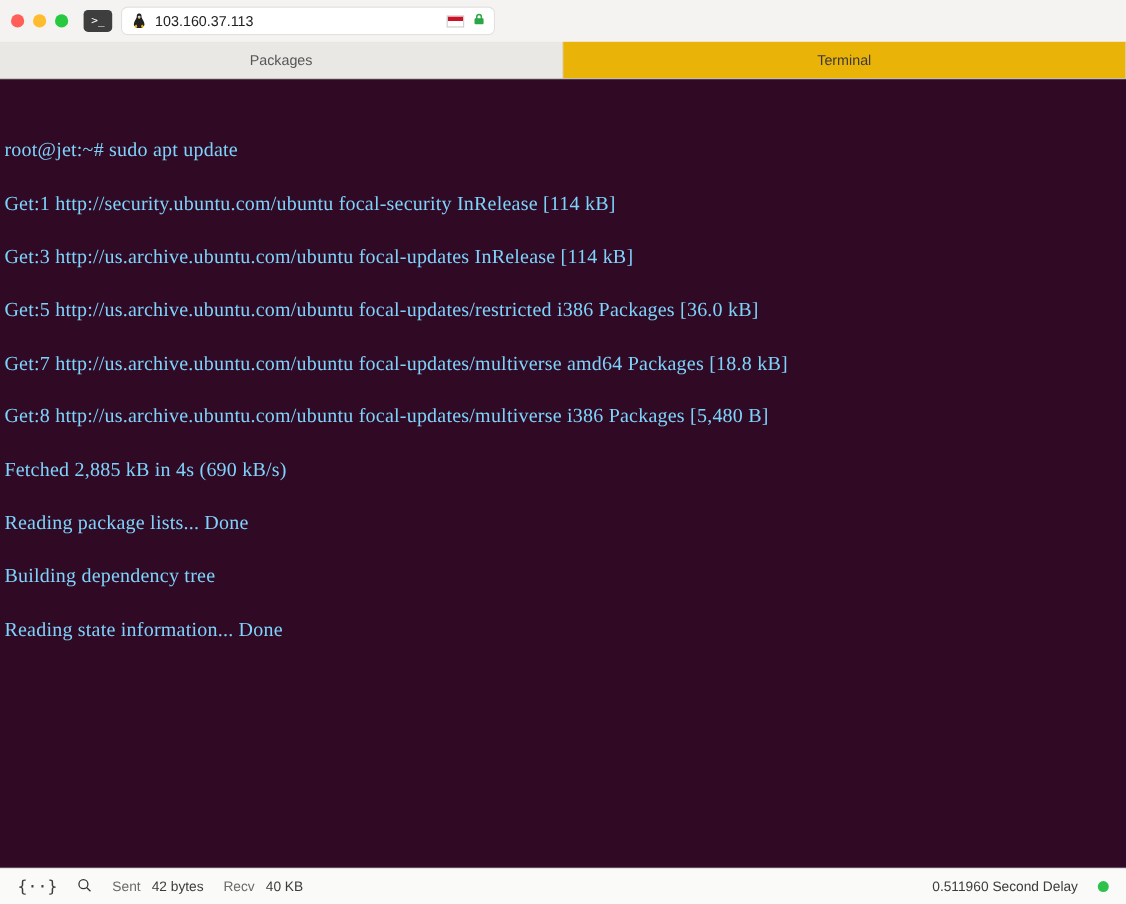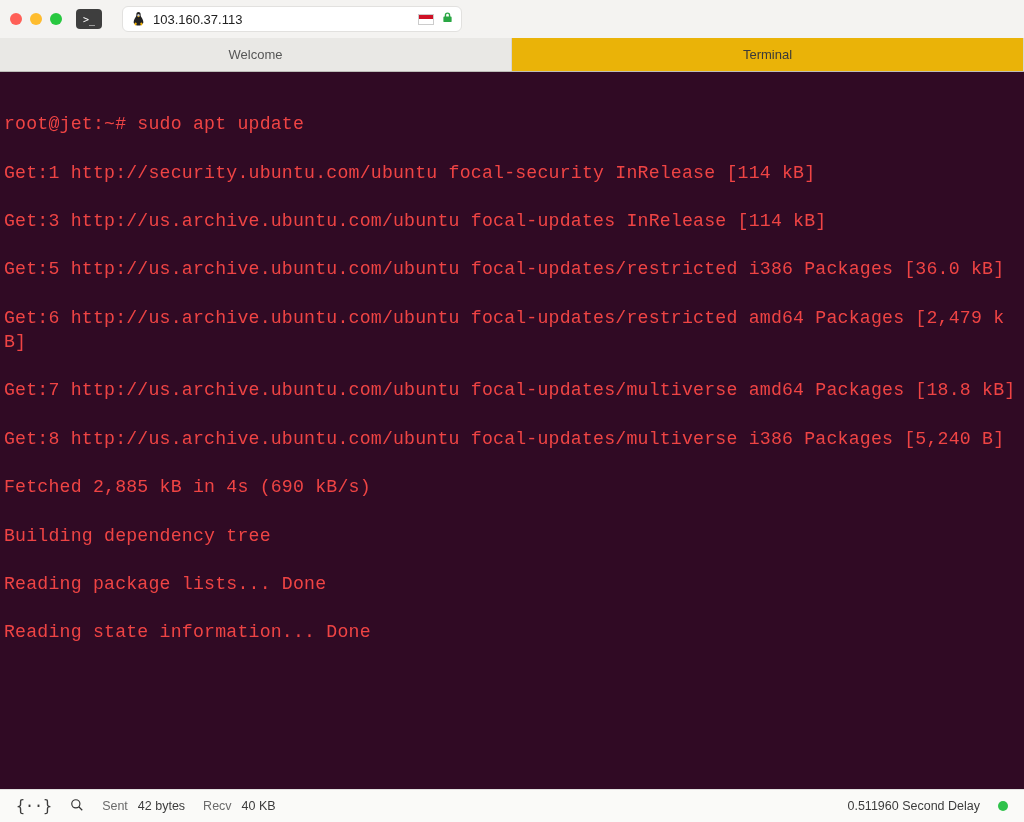--- a/index.html
+++ b/index.html
@@ -7,34 +7,34 @@
   body { display: flex; flex-direction: column; background: #f4f4f2; }
 
   
   .titlebar { height: 38px; display: flex; align-items: center; background: #f4f3f1; padding: 0 10px; gap: 8px; }
   .traffic-lights { display: flex; gap: 8px; align-items: center; }
   .dot { width: 12px; height: 12px; border-radius: 50%; }
   .dot.red { background: #ff5f57; }
   .dot.yellow { background: #febc2e; }
   .dot.green { background: #28c840; }
   .term-glyph-btn { width: 26px; height: 20px; background: #3e3e3e; border-radius: 4px; display: flex; align-items: center; justify-content: center; color: #fff; font-size: 10px; font-family: monospace; margin-left: 6px;}
-  .addr-bar { flex: 0 0 auto; width: 340px; height: 26px; background: #fff; border: 1px solid #e2e1df; border-radius: 6px; margin-left: 12px; display: flex; align-items: center; padding: 0 8px; gap: 8px; }
+  .addr-bar { flex: 0 0 auto; width: 340px; height: 26px; background: #fff; border: 1px solid #e2e1df; border-radius: 6px; display: flex; align-items: center; padding: 0 8px; gap: 8px; }
   .addr-bar .tux { width: 14px; height: 14px; display:flex; align-items:center; justify-content:center;}
   .addr-bar .ip { font-size: 13px; color: #222; flex: 1; }
   .addr-bar .flag { width: 16px; height: 11px; background: linear-gradient(to bottom, #ce1126 50%, #fff 50%); border: 0.5px solid #ccc; }
   .addr-bar .lock { color: #2aa744; font-size: 13px; }
 
   
   .tabbar { display: flex; height: 34px; border-bottom: 1px solid #bcbcb8; }
   .tab { flex: 1; display: flex; align-items: center; justify-content: center; font-size: 13px; color: #565656; border-right: 1px solid #d7d6d3; cursor: default; }
   .tab.inactive { background: #e9e8e5; }
   .tab.active { background: #eab308; color: #3a3a3a; }
 
   
-  .terminal { flex: 1; background: #300a24; color: #ef4444; font-family: Liberation Mono, monospace; font-size: 18.2px; line-height: 24.2px; padding: 16px 6px 4px 4px; white-space: pre-wrap; word-break: break-all; letter-spacing: 0.2px; overflow: hidden;}
+  .terminal { flex: 1; background: #300a24; color: #7dd3fc; font-family: Liberation Serif, serif; font-size: 18.2px; line-height: 24.2px; padding: 28px 6px 4px 4px; white-space: pre-wrap; word-break: break-all; letter-spacing: 0.2px; overflow: hidden;}
   .terminal .line { display: block; }
 
   
   .statusbar { height: 33px; background: #fafaf8; border-top: 1px solid #e2e1df; display: flex; align-items: center; padding: 0 16px; font-size: 12.5px; color: #3c3c3c; gap: 18px; }
   .statusbar .braces { font-family: monospace; font-size: 15px; }
   .statusbar .mag { font-size: 14px; }
   .statusbar .seg { display: flex; gap: 10px; }
   .statusbar .light { color: #6b6b6b; }
   .statusbar .strong { font-weight: 500; }
   .statusbar .spacer { flex: 1; }
@@ -68,38 +68,37 @@
     <span class="lock">
       <svg width="11" height="13" viewBox="0 0 24 24">
           <path fill="#2aa744" d="M6 10V7a6 6 0 1 1 12 0v3h1a2 2 0 0 1 2 2v8a2 2 0 0 1-2 2H5a2 2 0 0 1-2-2v-8a2 2 0 0 1 2-2h1zm3 0h6V7a3 3 0 1 0-6 0v3z"></path>
         </svg>
     </span>
   </div>
 </div>
 
 <div class="tabbar">
   <div class="tab inactive">
-      <span>Welcome</span>
+      <span>Packages</span>
     </div>
   <div class="tab active">
       <span>Terminal</span>
     </div>
 </div>
 
 <div class="terminal">
 <span class="line">root@jet:~# sudo apt update</span>
 <span class="line">Get:1 http://security.ubuntu.com/ubuntu focal-security InRelease [114 kB]</span>
 <span class="line">Get:3 http://us.archive.ubuntu.com/ubuntu focal-updates InRelease [114 kB]</span>
 <span class="line">Get:5 http://us.archive.ubuntu.com/ubuntu focal-updates/restricted i386 Packages [36.0 kB]</span>
-<span class="line">Get:6 http://us.archive.ubuntu.com/ubuntu focal-updates/restricted amd64 Packages [2,479 kB]</span>
 <span class="line">Get:7 http://us.archive.ubuntu.com/ubuntu focal-updates/multiverse amd64 Packages [18.8 kB]</span>
-<span class="line">Get:8 http://us.archive.ubuntu.com/ubuntu focal-updates/multiverse i386 Packages [5,240 B]</span>
+<span class="line">Get:8 http://us.archive.ubuntu.com/ubuntu focal-updates/multiverse i386 Packages [5,480 B]</span>
 <span class="line">Fetched 2,885 kB in 4s (690 kB/s)</span>
+<span class="line">Reading package lists... Done</span>
 <span class="line">Building dependency tree</span>
-<span class="line">Reading package lists... Done</span>
 <span class="line">Reading state information... Done</span>
 
 
 
 
 
 
 
 
 

